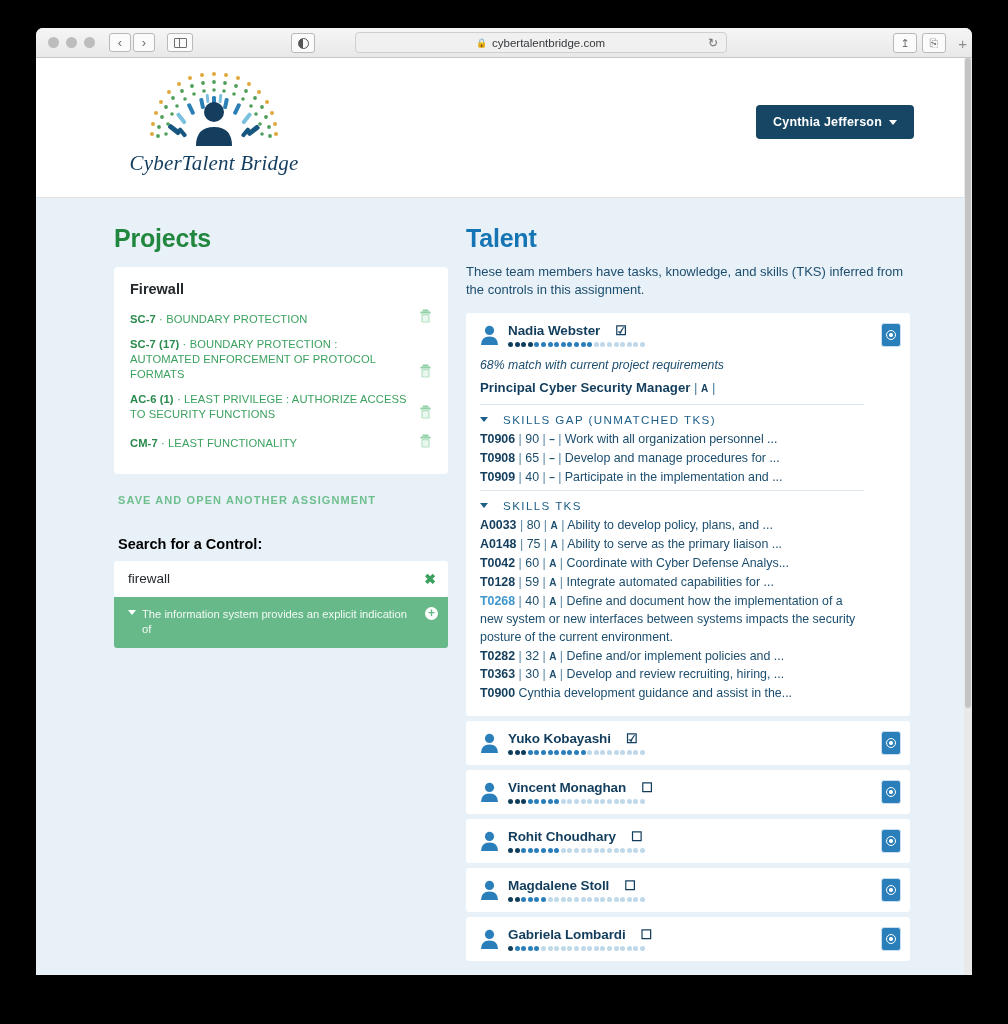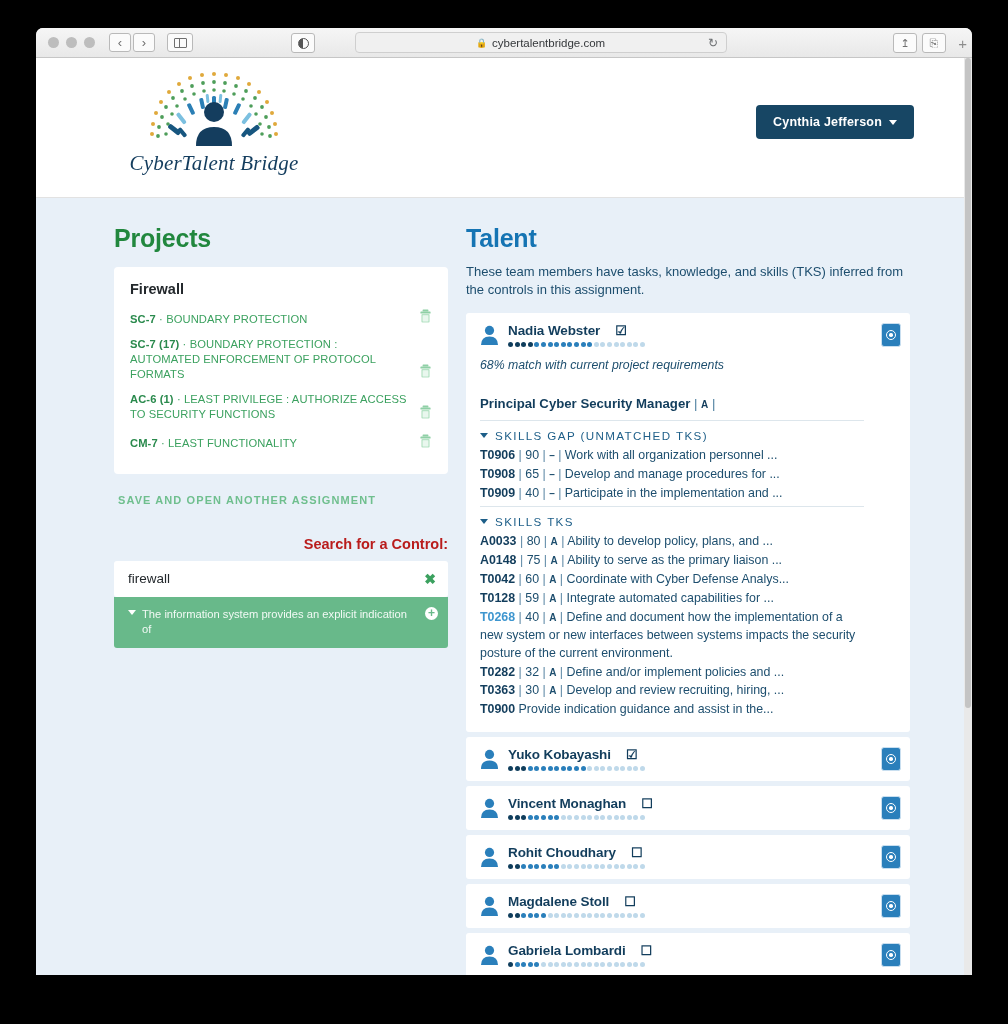--- a/index.html
+++ b/index.html
@@ -102,21 +102,21 @@
   .ctrl-row { display: flex; align-items: flex-end; margin-bottom: 10px; }
   .ctrl-txt { flex: 1; font-size: 11.2px; color: #3ba15f; line-height: 1.35; letter-spacing: .1px; }
   .ctrl-txt b { color: #2a8a4d; font-weight: bold; }
   .trash { width: 13px; margin-left: 10px; flex: none; padding-top: 1px; }
 
   .save-link {
     display: block; margin: 20px 0 0 4px;
     font-size: 11px; font-weight: bold; letter-spacing: 1.1px;
     color: #6fbf8e; text-transform: uppercase;
   }
-  .search-label { font-size: 14.5px; font-weight: bold; color: #b91c1c; margin: 30px 0 9px 4px; text-align: right; }
+  .search-label { font-size: 14.5px; font-weight: bold; color: #000000; margin: 30px 0 9px 4px; }
   .search-wrap { position: relative; }
   .search-input {
     width: 100%; height: 36px; background: #fff; border: none; border-radius: 3px;
     padding: 0 34px 0 14px; font-size: 13.5px; color: #23282c;
     font-family: "Liberation Sans", sans-serif;
   }
   .clear-x { position: absolute; right: 12px; top: 10px; color: #3ba15f; font-size: 14px; font-weight: bold; }
   .result {
     background: #68b98a; border-radius: 0 0 3px 3px;
     padding: 9px 30px 10px 14px; position: relative; color: #fff;
@@ -148,28 +148,28 @@
     position: absolute; right: 9px; top: 10px;
     width: 20px; height: 24px; border-radius: 3px; background: #2a7fbb;
     display: flex; align-items: center; justify-content: center;
     border: 1.5px solid #c9dff0;
   }
   .circ-in { width: 10px; height: 10px; border-radius: 50%; border: 1.6px solid #fff; position: relative; }
   .circ-in:after { content:''; position:absolute; left:2.3px; top:2.3px; width:3.4px; height:3.4px;
                    border-radius:50%; background:#fff; }
 
   .match-line { font-size: 12.3px; font-style: italic; color: #1d4e6e; margin: 9px 0 0 0; }
-  .role-line { font-size: 13.2px; font-weight: bold; color: #123d5c; margin: 24px 0 9px 0; }
+  .role-line { font-size: 13.2px; font-weight: bold; color: #123d5c; margin: 8px 0 9px 0; }
   .role-line .sep { font-weight: normal; color: #4a7e9e; }
   .role-line .tag { font-size: 10px; font-weight: bold; }
 
   .sec-head {
     font-size: 11.6px; letter-spacing: 1.4px; color: #1d5e88;
     border-top: 1px solid #dde6ec; padding-top: 8px; margin-top: 4px; margin-bottom: 5px;
-    display: flex; align-items: center; gap: 7px;
+    display: flex; align-items: center; gap: 15px;
   }
   .sec-caret { width:0;height:0;border-left:4px solid transparent;border-right:4px solid transparent;
                border-top:5px solid #1d5e88; }
   .tks { font-size: 12.4px; color: #1d4e6e; line-height: 1.44; margin-bottom: 1px; }
   .tks b { color: #123d5c; }
   .tks .lt { color: #3e96cf; font-weight: bold; }
   .tks .pipe { color: #5b87a5; }
   .tks .a { font-size: 10px; font-weight: bold; }
 
   .scrollbar { position: absolute; right: 0; top: 0; width: 8px; height: 917px; background: #e9e9e9; }
@@ -431,21 +431,21 @@
             <span>SKILLS TKS</span>
           </div>
           <div id="matched-list">
                 <div class="tks"><b>A0033</b><span><span class="pipe"> | </span>80</span><span><span class="pipe"> | </span><span class="a">A</span></span><span><span class="pipe"> | </span>Ability to develop policy, plans, and ...</span></div>
                 <div class="tks"><b>A0148</b><span><span class="pipe"> | </span>75</span><span><span class="pipe"> | </span><span class="a">A</span></span><span><span class="pipe"> | </span>Ability to serve as the primary liaison ...</span></div>
                 <div class="tks"><b>T0042</b><span><span class="pipe"> | </span>60</span><span><span class="pipe"> | </span><span class="a">A</span></span><span><span class="pipe"> | </span>Coordinate with Cyber Defense Analys...</span></div>
                 <div class="tks"><b>T0128</b><span><span class="pipe"> | </span>59</span><span><span class="pipe"> | </span><span class="a">A</span></span><span><span class="pipe"> | </span>Integrate automated capabilities for ...</span></div>
                 <div class="tks"><b class="lt">T0268</b><span><span class="pipe"> | </span>40</span><span><span class="pipe"> | </span><span class="a">A</span></span><span><span class="pipe"> | </span>Define and document how the implementation of a new system or new interfaces between systems impacts the security posture of the current environment.</span></div>
                 <div class="tks"><b>T0282</b><span><span class="pipe"> | </span>32</span><span><span class="pipe"> | </span><span class="a">A</span></span><span><span class="pipe"> | </span>Define and/or implement policies and ...</span></div>
                 <div class="tks"><b>T0363</b><span><span class="pipe"> | </span>30</span><span><span class="pipe"> | </span><span class="a">A</span></span><span><span class="pipe"> | </span>Develop and review recruiting, hiring, ...</span></div>
-                <div class="tks"><b>T0900</b> <span>Provide indication guidance and assist in the...</span></div>
+                <div class="tks"><b>T0900</b> <span>Cynthia development guidance and assist in the...</span></div>
               </div>
         </div>
 
         <div id="members-list">
               <div class="member">
                 <div class="mhead">
                   <div class="avatar"><svg width="19" height="20" viewBox="0 0 19 20">
                       <circle cx="9.5" cy="5.4" r="4.6" fill="#2a7fbb"></circle>
                       <path d="M1 20 q0 -8.6 8.5 -8.6 q8.5 0 8.5 8.6 z" fill="#2a7fbb"></path>
                     </svg></div>

